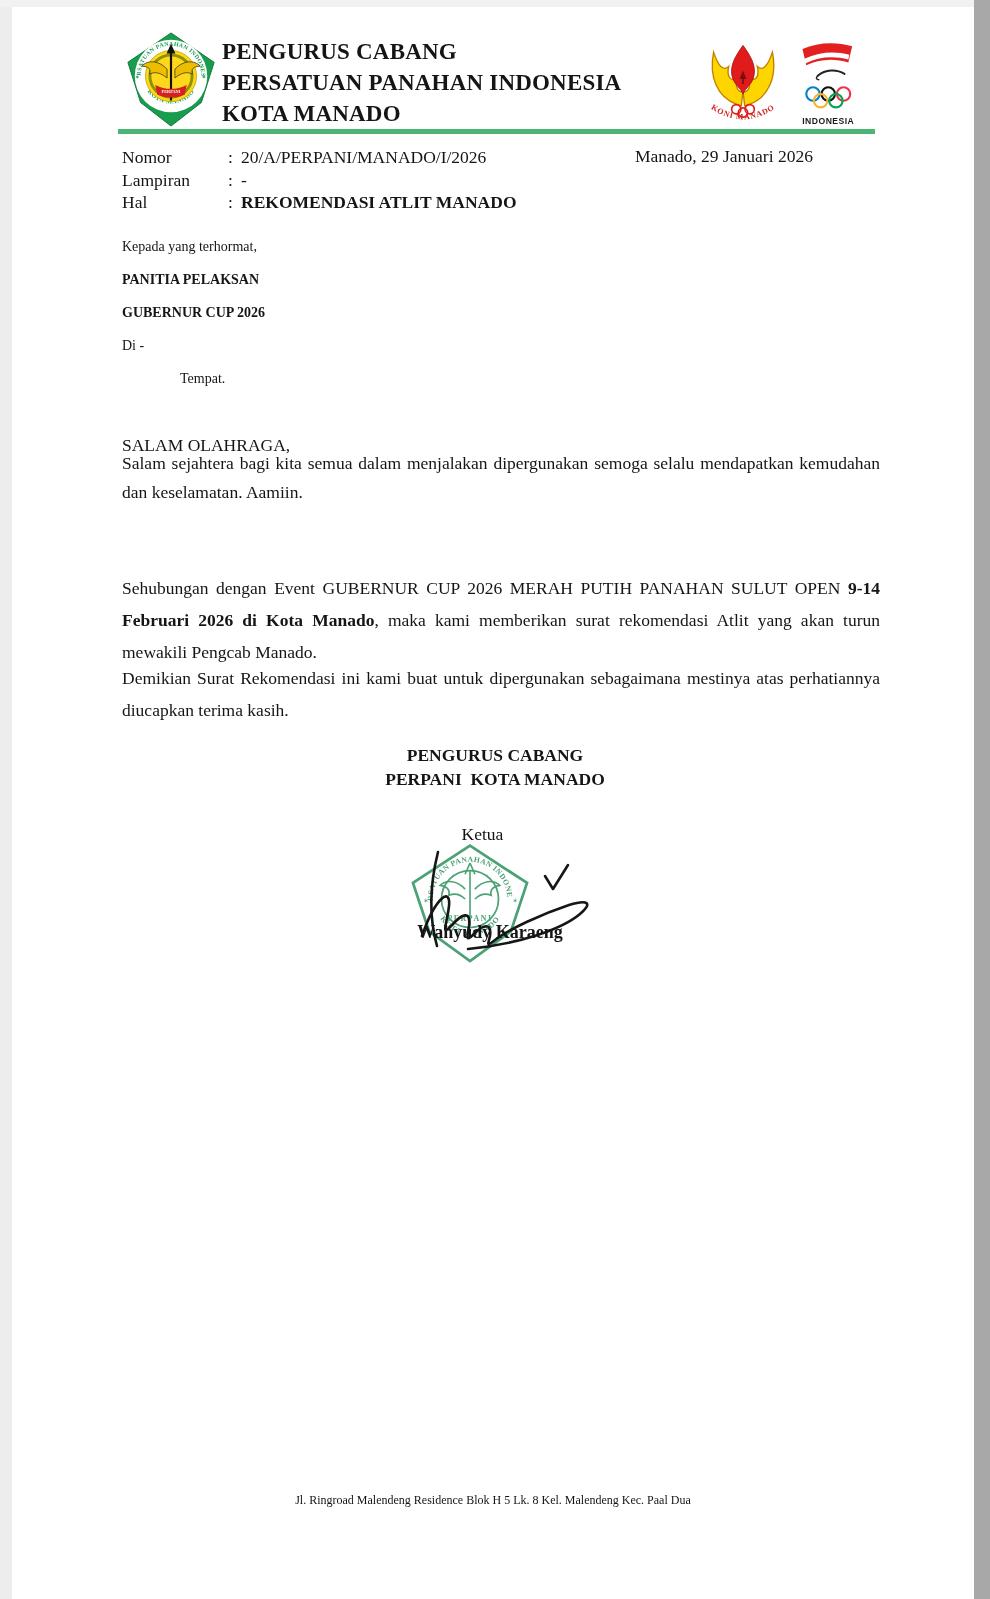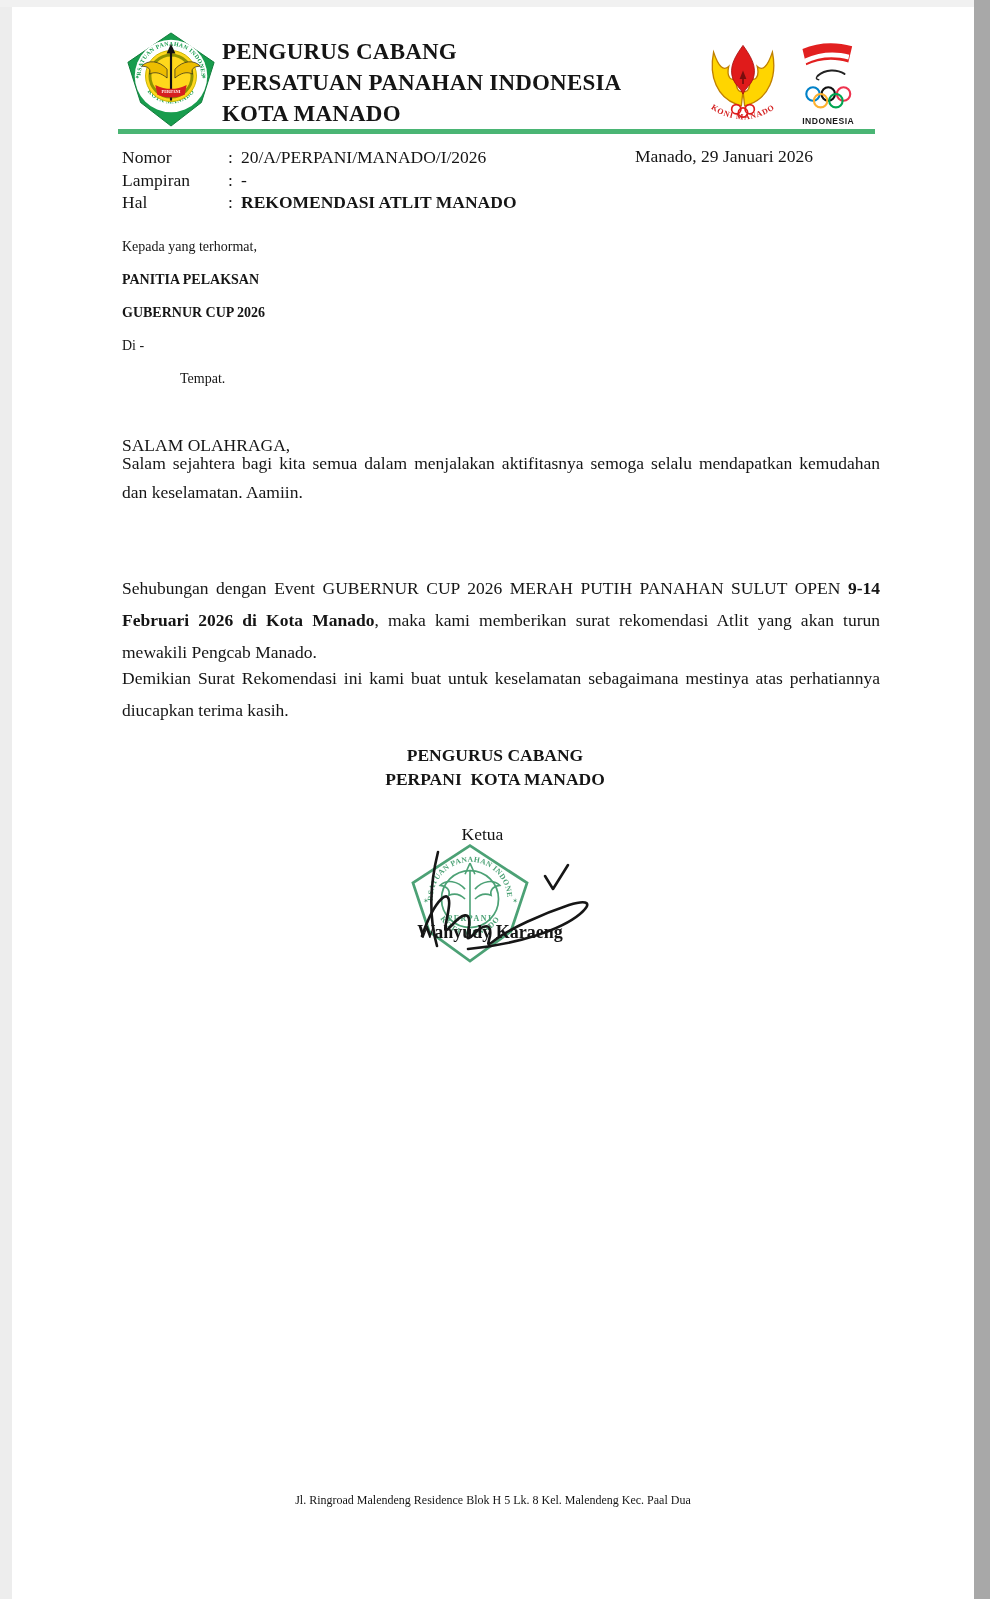--- a/index.html
+++ b/index.html
@@ -146,25 +146,25 @@
   <div class="recipient">
     <div>Kepada yang terhormat,</div>
     <div class="bold">PANITIA PELAKSAN</div>
     <div class="bold">GUBERNUR CUP 2026</div>
     <div>Di -</div>
     <div class="indent">Tempat.</div>
   </div>
 
   <div class="greeting">SALAM OLAHRAGA,</div>
 
-  <p class="para p1">Salam sejahtera bagi kita semua dalam menjalakan aktifitasnya semoga selalu mendapatkan kemudahan dan keselamatan. Aamiin.</p>
+  <p class="para p1">Salam sejahtera bagi kita semua dalam menjalakan dipergunakan semoga selalu mendapatkan kemudahan dan keselamatan. Aamiin.</p>
 
   <p class="para p2"><span>Sehubungan dengan Event GUBERNUR CUP 2026 MERAH PUTIH PANAHAN SULUT OPEN </span><b>9-14 Februari 2026 di Kota Manado</b><span>, maka kami memberikan surat rekomendasi Atlit yang akan turun mewakili Pengcab Manado.</span></p>
 
-  <p class="para p3">Demikian Surat Rekomendasi ini kami buat untuk keselamatan sebagaimana mestinya atas perhatiannya diucapkan terima kasih.</p>
+  <p class="para p3">Demikian Surat Rekomendasi ini kami buat untuk dipergunakan sebagaimana mestinya atas perhatiannya diucapkan terima kasih.</p>
 
   <div class="sig-org">
     <div>PENGURUS CABANG</div>
     <div class="line2">PERPANI  KOTA MANADO</div>
   </div>
 
   <div class="sig-title">Ketua</div>
 
   <svg class="stamp" viewBox="0 0 110 100">
     <g stroke="#3d9a6a" fill="none" stroke-width="1.8">

